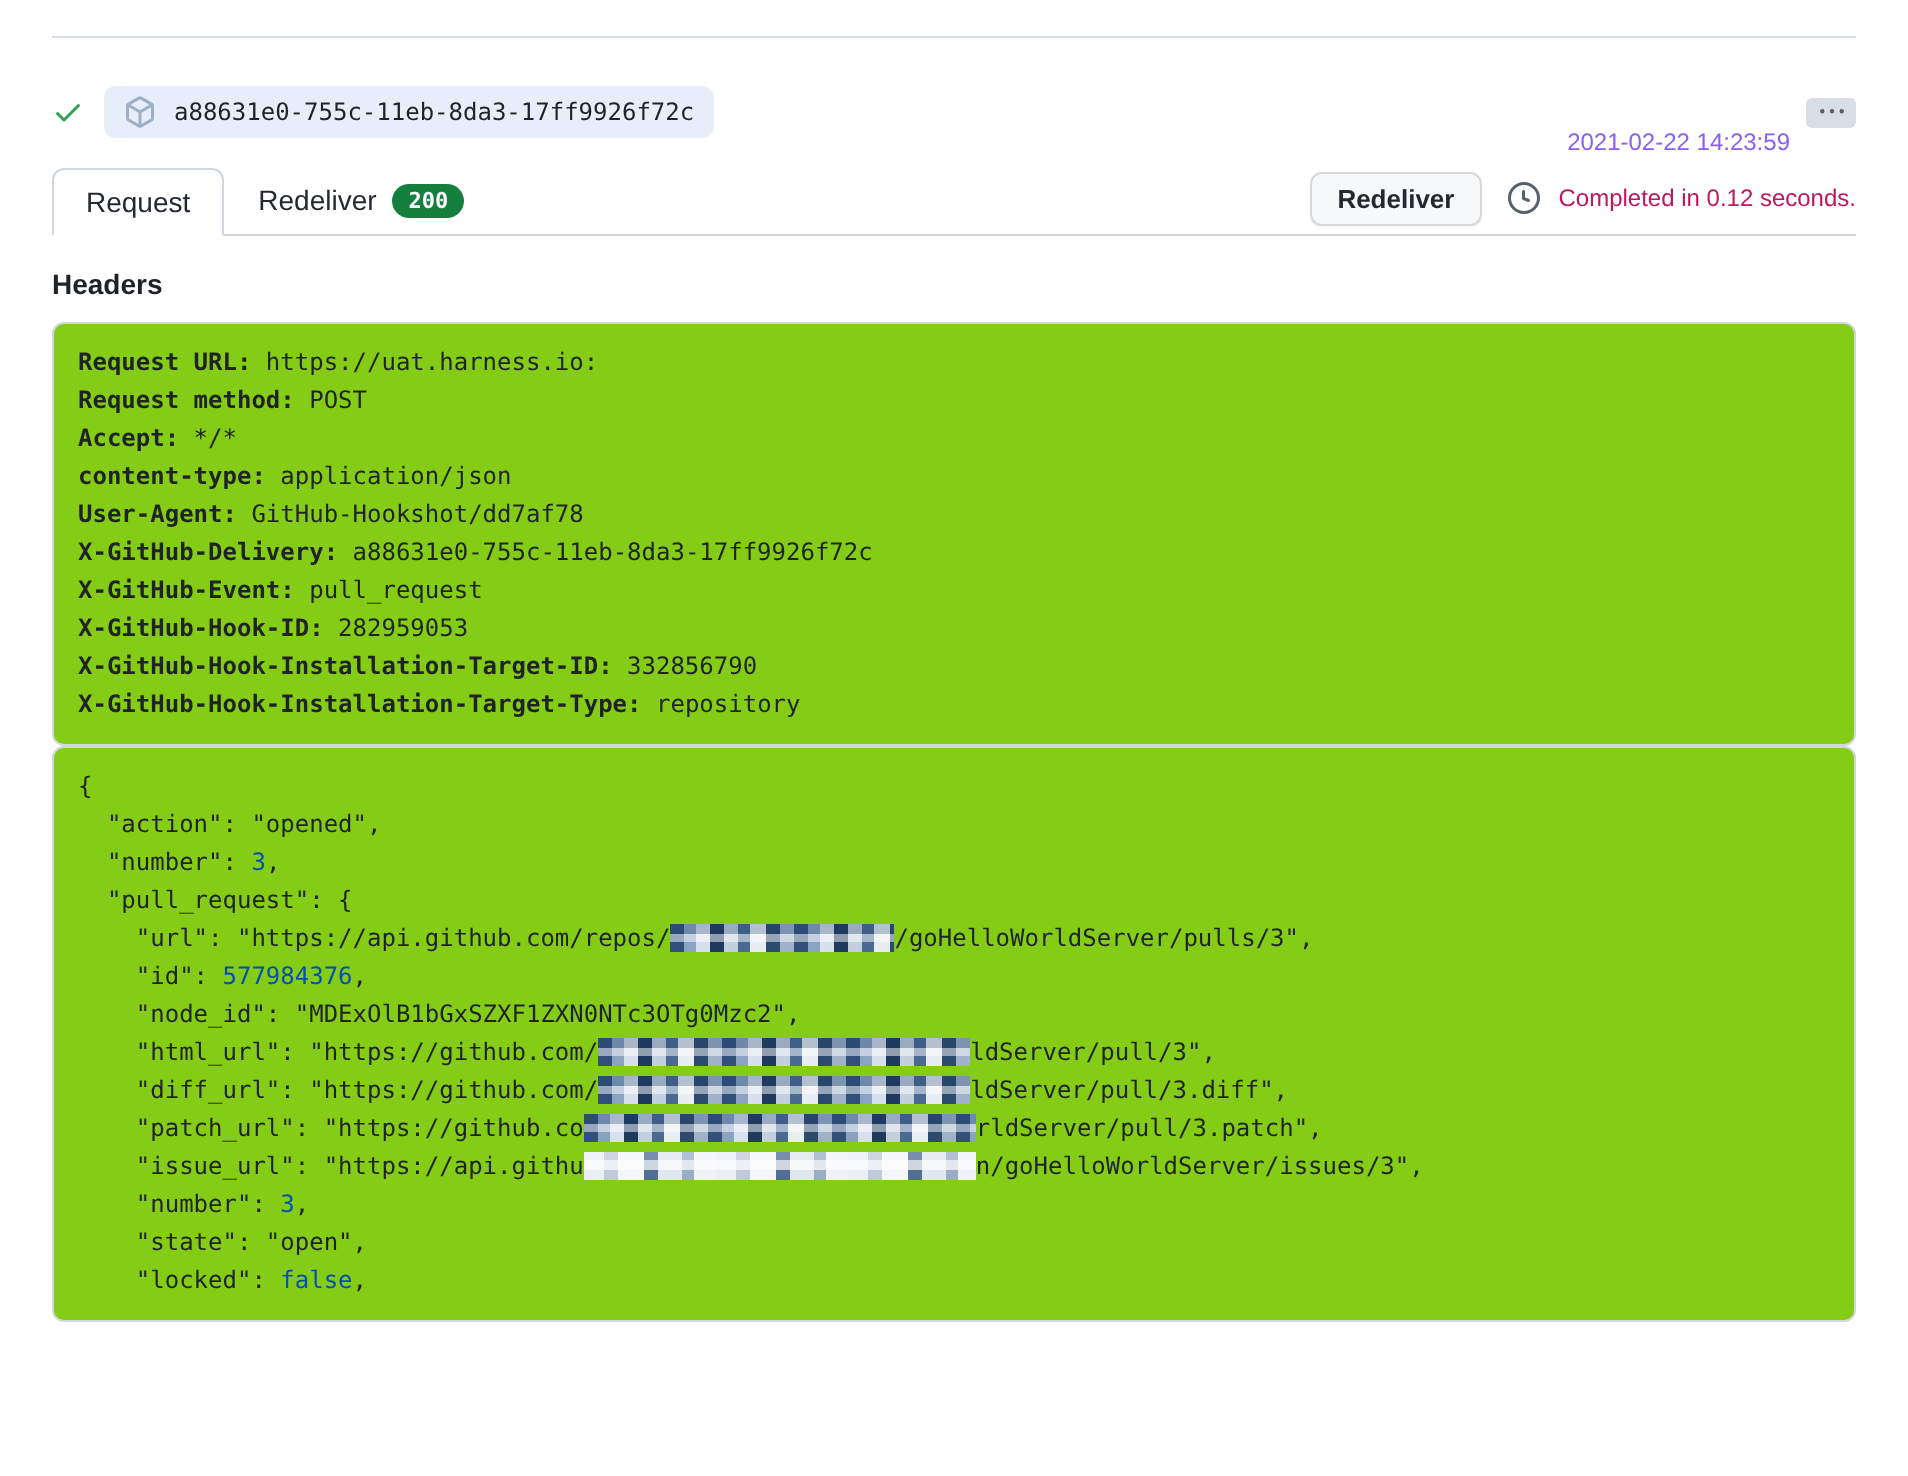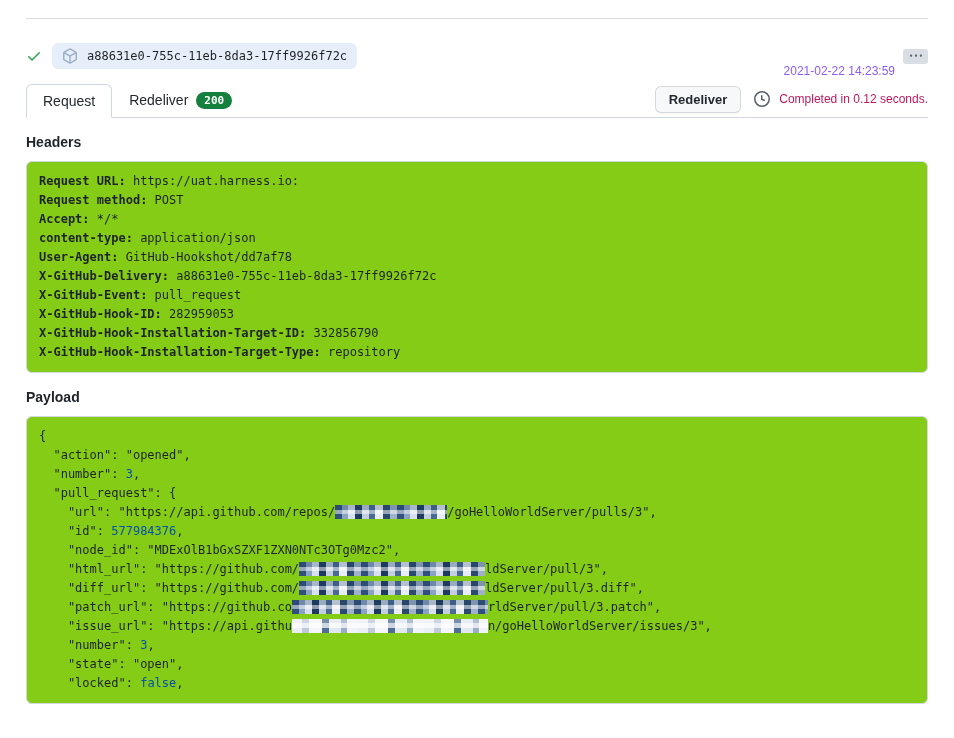--- a/index.html
+++ b/index.html
@@ -130,16 +130,15 @@
             <path fill="#57606a" d="M8 0a8 8 0 1 1 0 16A8 8 0 0 1 8 0ZM1.5 8a6.5 6.5 0 1 0 13 0 6.5 6.5 0 0 0-13 0Zm7-3.25v2.992l2.028.812a.75.75 0 0 1-.557 1.392l-2.5-1A.751.751 0 0 1 7 8.25v-3.5a.75.75 0 0 1 1.5 0Z"></path>
           </svg>
       </span>
       <span class="completed-text">Completed in 0.12 seconds.</span>
     </div>
   </div>
 
   <div class="section-title">Headers</div>
   <pre class="code-block"><div class="code-line"><span class="bold">Request URL:</span> https://uat.harness.io:</div><div class="code-line"><span class="bold">Request method:</span> POST</div><div class="code-line"><span class="bold">Accept:</span> */*</div><div class="code-line"><span class="bold">content-type:</span> application/json</div><div class="code-line"><span class="bold">User-Agent:</span> GitHub-Hookshot/dd7af78</div><div class="code-line"><span class="bold">X-GitHub-Delivery:</span> a88631e0-755c-11eb-8da3-17ff9926f72c</div><div class="code-line"><span class="bold">X-GitHub-Event:</span> pull_request</div><div class="code-line"><span class="bold">X-GitHub-Hook-ID:</span> 282959053</div><div class="code-line"><span class="bold">X-GitHub-Hook-Installation-Target-ID:</span> 332856790</div><div class="code-line"><span class="bold">X-GitHub-Hook-Installation-Target-Type:</span> repository</div></pre>
 
-  <div class="section-title">Payload</div>
   <pre class="code-block"><div class="code-line"><span>{</span></div><div class="code-line"><span>  "action": "opened",</span></div><div class="code-line"><span>  "number": </span><span class="num">3</span><span>,</span></div><div class="code-line"><span>  "pull_request": {</span></div><div class="code-line"><span>    "url": "https://api.github.com/repos/</span><span class="redact" style="width: 112px;"></span><span>/goHelloWorldServer/pulls/3",</span></div><div class="code-line"><span>    "id": </span><span class="num">577984376</span><span>,</span></div><div class="code-line"><span>    "node_id": "MDExOlB1bGxSZXF1ZXN0NTc3OTg0Mzc2",</span></div><div class="code-line"><span>    "html_url": "https://github.com/</span><span class="redact" style="width: 186px;"></span><span>ldServer/pull/3",</span></div><div class="code-line"><span>    "diff_url": "https://github.com/</span><span class="redact" style="width: 186px;"></span><span>ldServer/pull/3.diff",</span></div><div class="code-line"><span>    "patch_url": "https://github.co</span><span class="redact" style="width: 196px;"></span><span>rldServer/pull/3.patch",</span></div><div class="code-line"><span>    "issue_url": "https://api.githu</span><span class="redact light" style="width: 196px;"></span><span>n/goHelloWorldServer/issues/3",</span></div><div class="code-line"><span>    "number": </span><span class="num">3</span><span>,</span></div><div class="code-line"><span>    "state": "open",</span></div><div class="code-line"><span>    "locked": </span><span class="num">false</span><span>,</span></div></pre>
 
 </div>
 
 </body></html>

